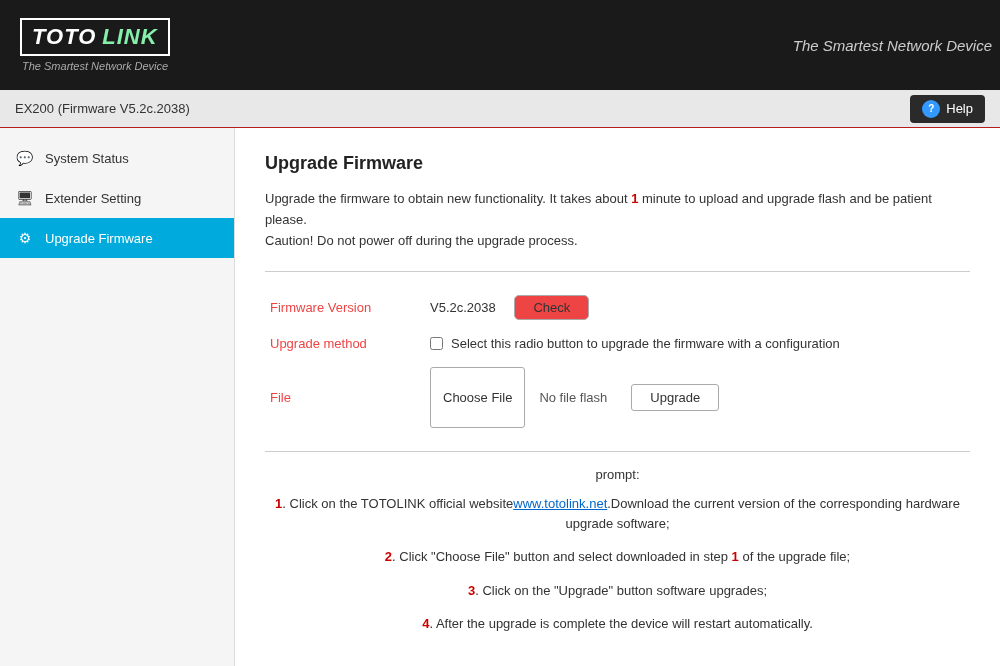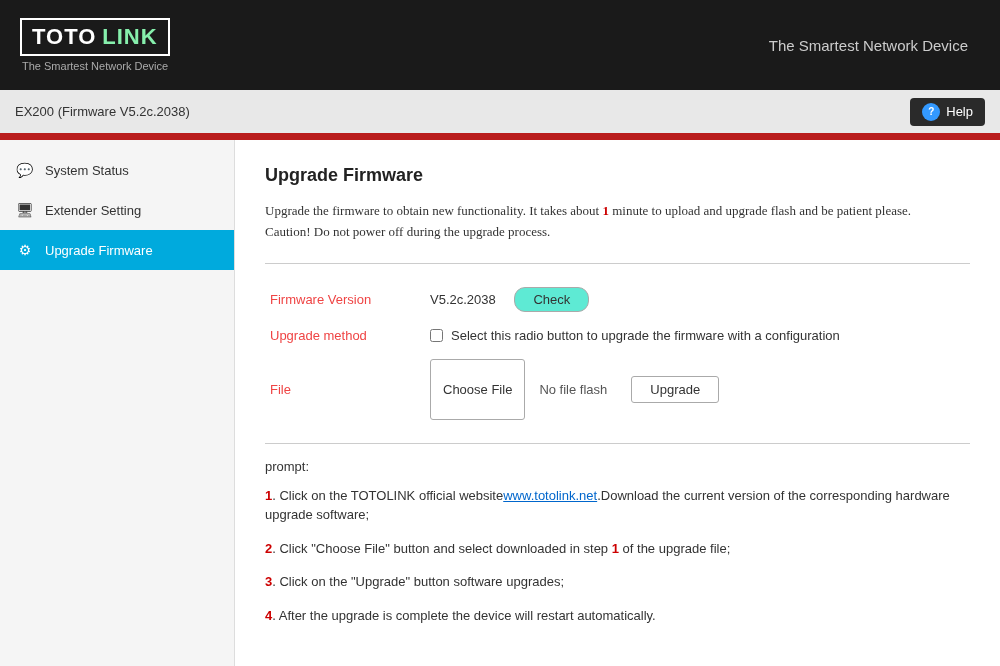--- a/index.html
+++ b/index.html
@@ -5,21 +5,22 @@
     * { margin: 0; padding: 0; box-sizing: border-box; }
     body { font-family: Arial, sans-serif; font-size: 13px; background: #f0f0f0; width: 1000px; }
 
     
     .header {
       background: #1a1a1a;
       height: 90px;
       display: flex;
       align-items: center;
       justify-content: space-between;
-      padding: 0 32px 0 20px;
+      padding: 0 8px 0 20px;
+      font-style: italic;
     }
     .logo-container {
       display: flex;
       flex-direction: column;
       align-items: flex-start;
     }
     .logo-box {
       border: 2px solid white;
       padding: 4px 10px;
       display: flex;
@@ -45,22 +46,22 @@
       padding-left: 2px;
     }
     .header-tagline {
       color: #cccccc;
       font-size: 15px;
     }
 
     
     .topbar {
       background: #e8e8e8;
-      border-bottom: 7px solid #b91c1c;
-      height: 50px;
+      border-bottom: 1px solid #b91c1c;
+      height: 38px;
       display: flex;
       align-items: center;
       justify-content: space-between;
       padding: 0 15px;
     }
     .topbar-device {
       font-size: 13px;
       color: #333;
     }
     .help-btn {
@@ -134,21 +135,20 @@
       font-size: 18px;
       font-weight: bold;
       color: #222;
       margin-bottom: 15px;
     }
     .description {
       font-size: 13px;
       color: #333;
       line-height: 1.6;
       margin-bottom: 20px;
-      font-family: Liberation Serif, serif;
     }
     .description .highlight {
       color: #cc0000;
       font-weight: bold;
     }
     .divider {
       border: none;
       border-top: 1px solid #cccccc;
       margin: 10px 0 15px 0;
     }
@@ -170,23 +170,23 @@
     }
     .form-value {
       color: #333;
       font-size: 13px;
     }
     .version-text {
       margin-right: 15px;
       font-size: 13px;
     }
     .btn-check {
-      background: #5eead4;
+      background: #ef4444;
       border: 1px solid #aaa;
-      border-radius: 11px;
+      border-radius: 5px;
       padding: 4px 18px;
       cursor: pointer;
       font-size: 13px;
       color: #333;
     }
 
     .checkbox-label {
       display: flex;
       align-items: center;
       gap: 8px;
@@ -218,20 +218,21 @@
       border-radius: 3px;
       padding: 5px 18px;
       cursor: pointer;
       font-size: 13px;
       color: #333;
       margin-left: 10px;
     }
 
     
     .prompt-section {
+      text-align: center;
     }
     .prompt-label {
       font-size: 13px;
       color: #333;
       margin-bottom: 12px;
     }
     .prompt-item {
       font-size: 13px;
       color: #333;
       margin-bottom: 14px;

